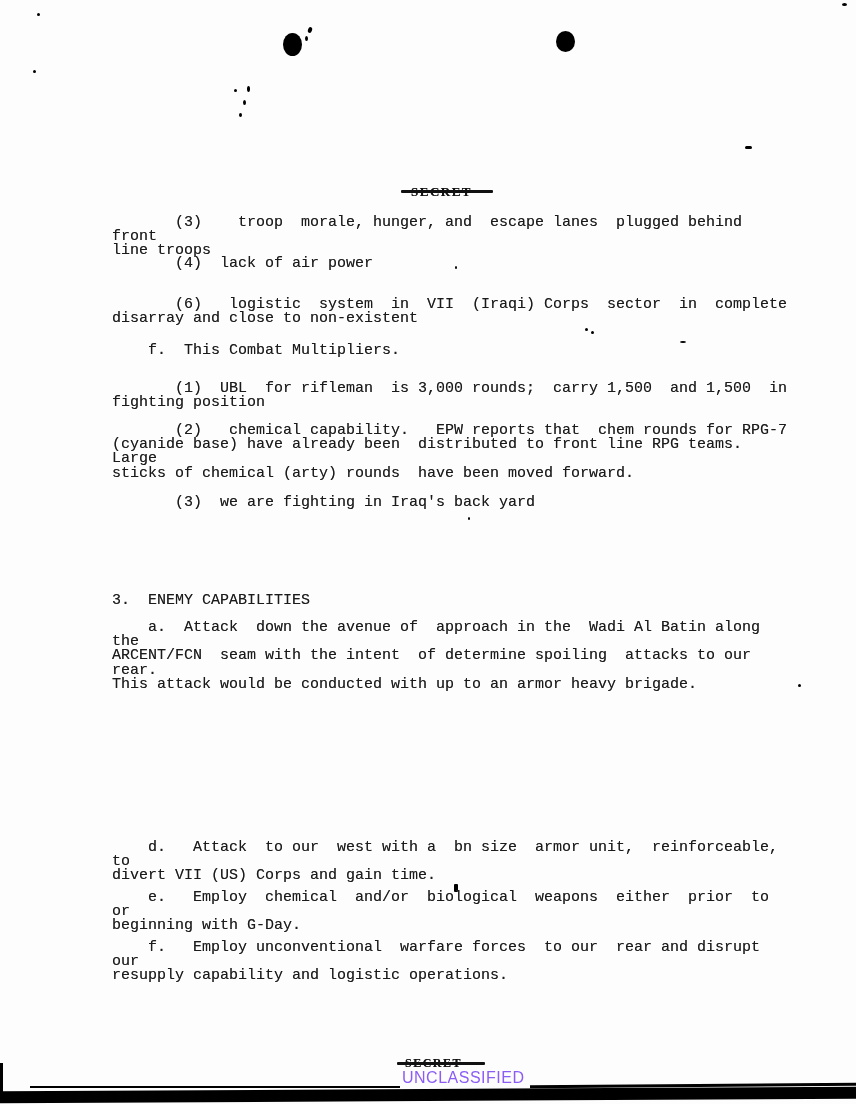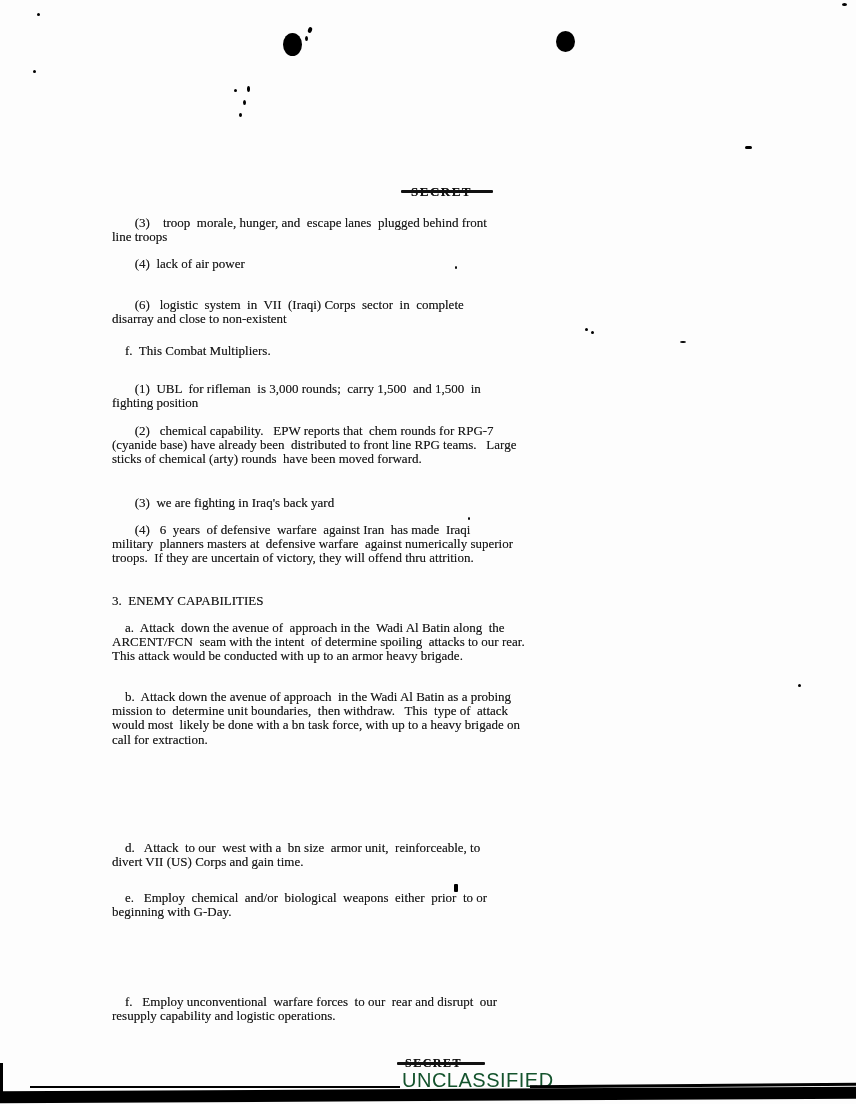--- a/index.html
+++ b/index.html
@@ -20,22 +20,22 @@
     width: 856px;
     height: 1104px;
     background: #fdfdfd;
   }
   
   .para {
     position: absolute;
     left: 112px;
     width: 680px;
     white-space: pre-wrap;
-    font-family: Liberation Serif, serif;
-    font-size: 13px;
+    font-family: Liberation Mono, monospace;
+    font-size: 15px;
     line-height: 14.2px;
     color: #1b1b1b;
     text-shadow: 0 0 0.5px rgba(20,20,20,0.55);
   }
   
   .stamp {
     position: absolute;
     height: 16px;
   }
   .stamp .stamp-text {
@@ -60,24 +60,24 @@
   .stamp-top { left: 401px; top: 184px; width: 92px; }
   .stamp-top .stamp-text { left: 10px; }
   .stamp-bottom { left: 397px; top: 1056px; width: 88px; }
   .stamp-bottom .stamp-text { left: 8px; font-size: 12px; }
   
   .unclassified {
     position: absolute;
     left: 402px;
     top: 1069px;
     font-family: "Liberation Sans", sans-serif;
-    font-size: 20px;
+    font-size: 16px;
     font-weight: 400;
     letter-spacing: 0.5px;
-    color: #14532d;
+    color: #8b5cf6;
   }
   
   .bottom-bar {
     position: absolute;
     left: -4px;
     top: 1089px;
     width: 866px;
     height: 12px;
     background: #000;
     transform: rotate(-0.3deg);
@@ -158,36 +158,29 @@
   <div class="para" style="top:257px">       (4)  lack of air power</div>
   <div class="para" style="top:298px">       (6)   logistic  system  in  VII  (Iraqi) Corps  sector  in  complete
 disarray and close to non-existent</div>
   <div class="para" style="top:344px">    f.  This Combat Multipliers.</div>
   <div class="para" style="top:382px">       (1)  UBL  for rifleman  is 3,000 rounds;  carry 1,500  and 1,500  in
 fighting position</div>
   <div class="para" style="top:424px">       (2)   chemical capability.   EPW reports that  chem rounds for RPG-7
 (cyanide base) have already been  distributed to front line RPG teams.   Large
 sticks of chemical (arty) rounds  have been moved forward.</div>
   <div class="para" style="top:496px">       (3)  we are fighting in Iraq's back yard</div>
-  <div class="para" style="top:523px">       (4)   6  years  of defensive  warfare  against Iran  has made  Iraqi
-military  planners masters at  defensive warfare  against numerically superior
-troops.  If they are uncertain of victory, they will offend thru attrition.</div>
   <div class="para" style="top:594px">3.  ENEMY CAPABILITIES</div>
   <div class="para" style="top:621px">    a.  Attack  down the avenue of  approach in the  Wadi Al Batin along  the
 ARCENT/FCN  seam with the intent  of determine spoiling  attacks to our rear.
 This attack would be conducted with up to an armor heavy brigade.</div>
-  <div class="para" style="top:690px">    b.  Attack down the avenue of approach  in the Wadi Al Batin as a probing
-mission to  determine unit boundaries,  then withdraw.   This  type of  attack
-would most  likely be done with a bn task force, with up to a heavy brigade on
-call for extraction.</div>
   <div class="para" style="top:841px">    d.   Attack  to our  west with a  bn size  armor unit,  reinforceable, to
 divert VII (US) Corps and gain time.</div>
   <div class="para" style="top:891px">    e.   Employ  chemical  and/or  biological  weapons  either  prior  to or
 beginning with G-Day.</div>
-  <div class="para" style="top:995px">    f.   Employ unconventional  warfare forces  to our  rear and disrupt  our
+  <div class="para" style="top:941px">    f.   Employ unconventional  warfare forces  to our  rear and disrupt  our
 resupply capability and logistic operations.</div>
 
   <div class="stamp stamp-bottom">
     <span class="stamp-text">SECRET</span>
     <span class="strike-line"></span>
   </div>
 
   <div class="unclassified">UNCLASSIFIED</div>
 
   <div class="bar-frag-left"></div>

